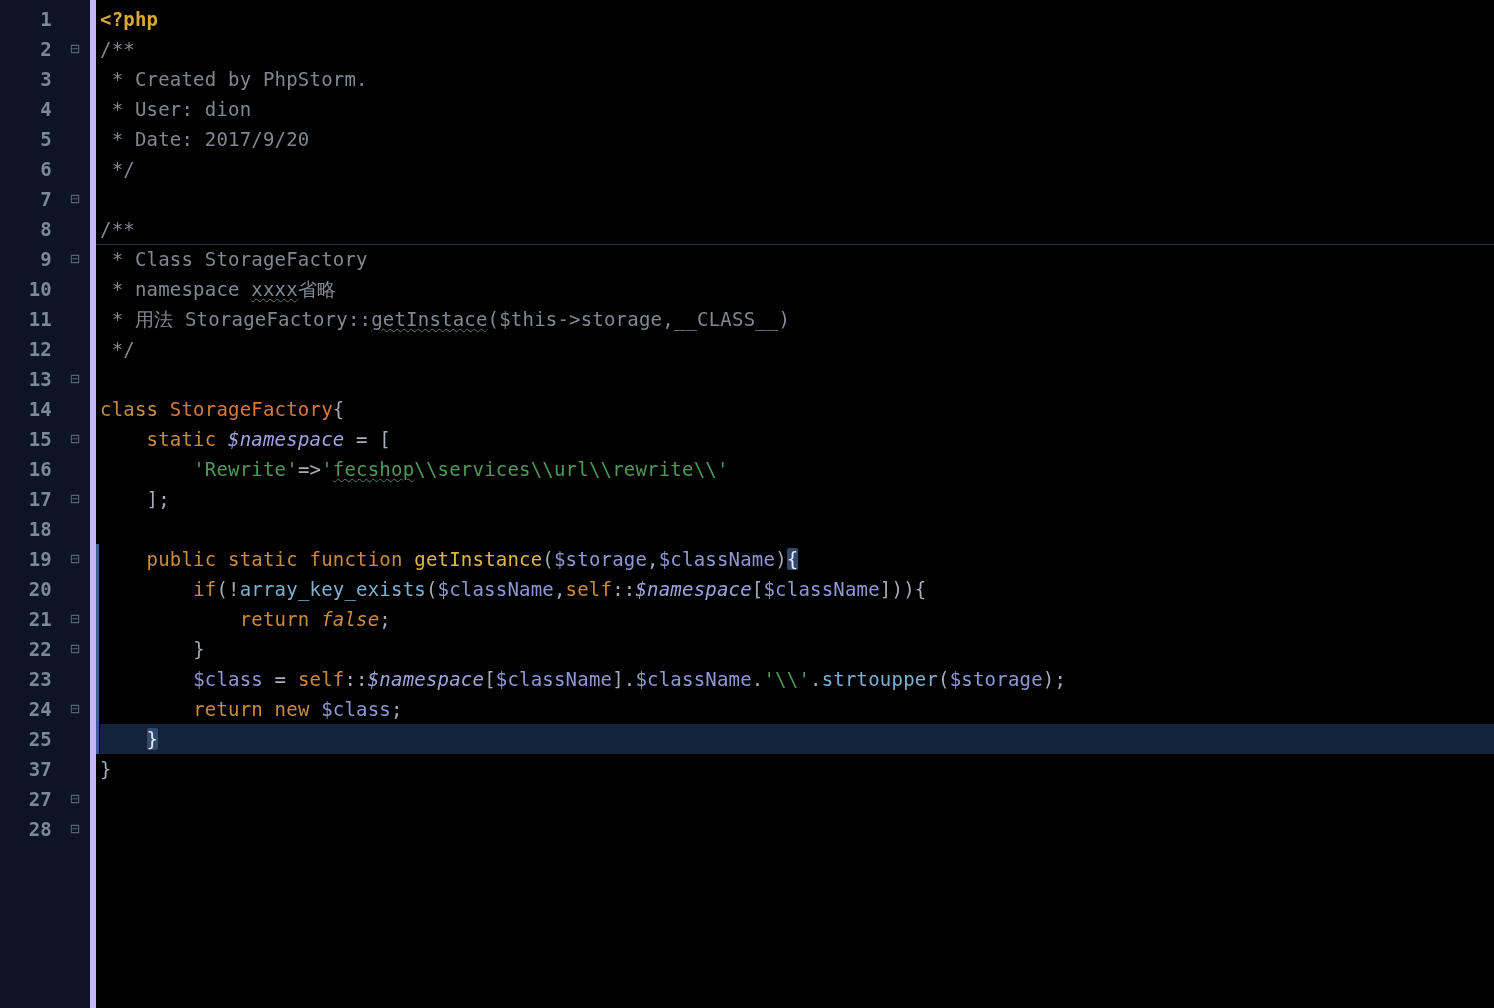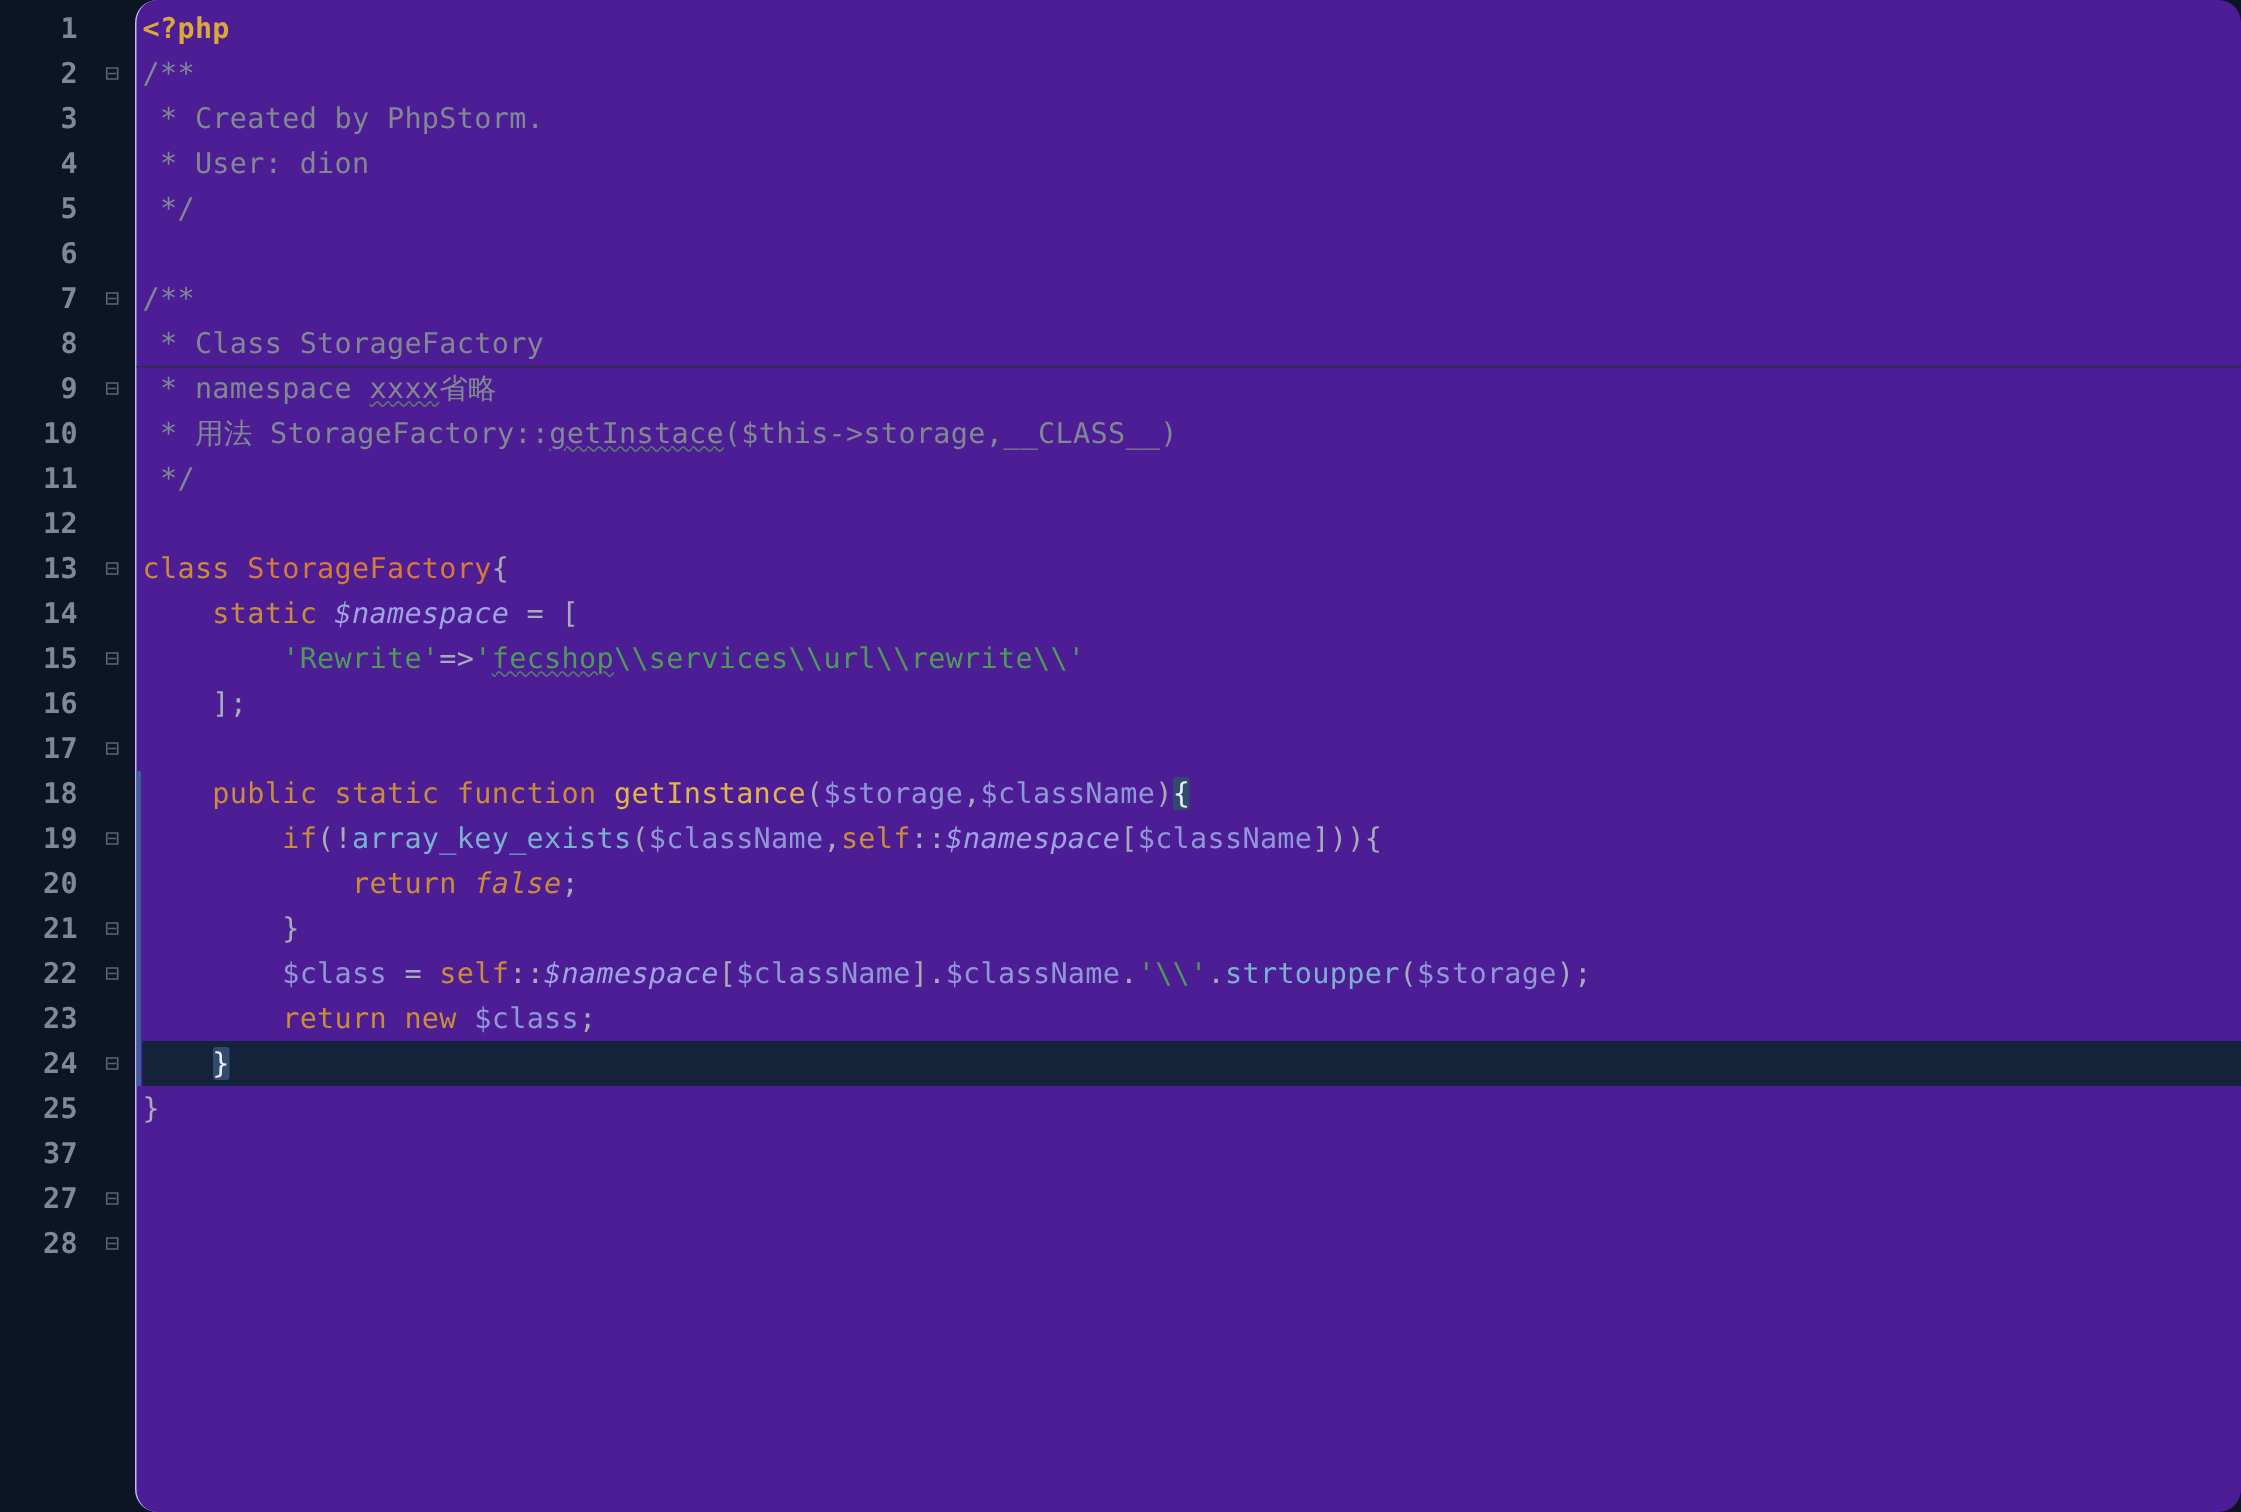--- a/index.html
+++ b/index.html
@@ -43,27 +43,26 @@
   .fold-col .fc{
     height:30px;
     display:flex;
     align-items:center;
     justify-content:center;
     color:#5a6270;
     font-size:16px;
   }
   .code-area{
     flex:1;
-    border-left:1px solid #c4b5fd;
+    border-left:6px solid #c4b5fd;
     padding-top:4px;
     padding-left:4px;
     position:relative;
     box-sizing:border-box;
-    background:#4c1d95;
-    border-radius:15px;
+    background:#000000;
   }
   .code-area .line{
     height:30px;
     white-space:pre;
     position:relative;
   }
   .line.caret-line{
     background:#14223a;
   }
   .line .seg{display:inline;}
@@ -174,20 +173,21 @@
     <div class="fc">⊟</div>
   </div>
 
   <div class="code-area">
 
     <div class="line"><span class="seg c-tag">&lt;?php</span></div>
 
     <div class="line"><span class="seg c-comment">/**</span></div>
     <div class="line"><span class="seg c-comment"> * Created by PhpStorm.</span></div>
     <div class="line"><span class="seg c-comment"> * User: dion</span></div>
+    <div class="line"><span class="seg c-comment"> * Date: 2017/9/20</span></div>
     <div class="line"><span class="seg c-comment"> */</span></div>
 
     <div class="line"></div>
 
     <div class="hr-sep" style="top:244px;"></div>
 
     <div class="line"><span class="seg c-comment">/**</span></div>
     <div class="line"><span class="seg c-comment"> * Class StorageFactory</span></div>
     <div class="line"><span class="seg c-comment"> * namespace </span><span class="seg c-comment spell">xxxx</span><span class="seg c-comment">省略</span></div>
     <div class="line"><span class="seg c-comment"> * 用法 StorageFactory::</span><span class="seg c-comment typo">getInstace</span><span class="seg c-comment">($this-&gt;storage,__CLASS__)</span></div>

